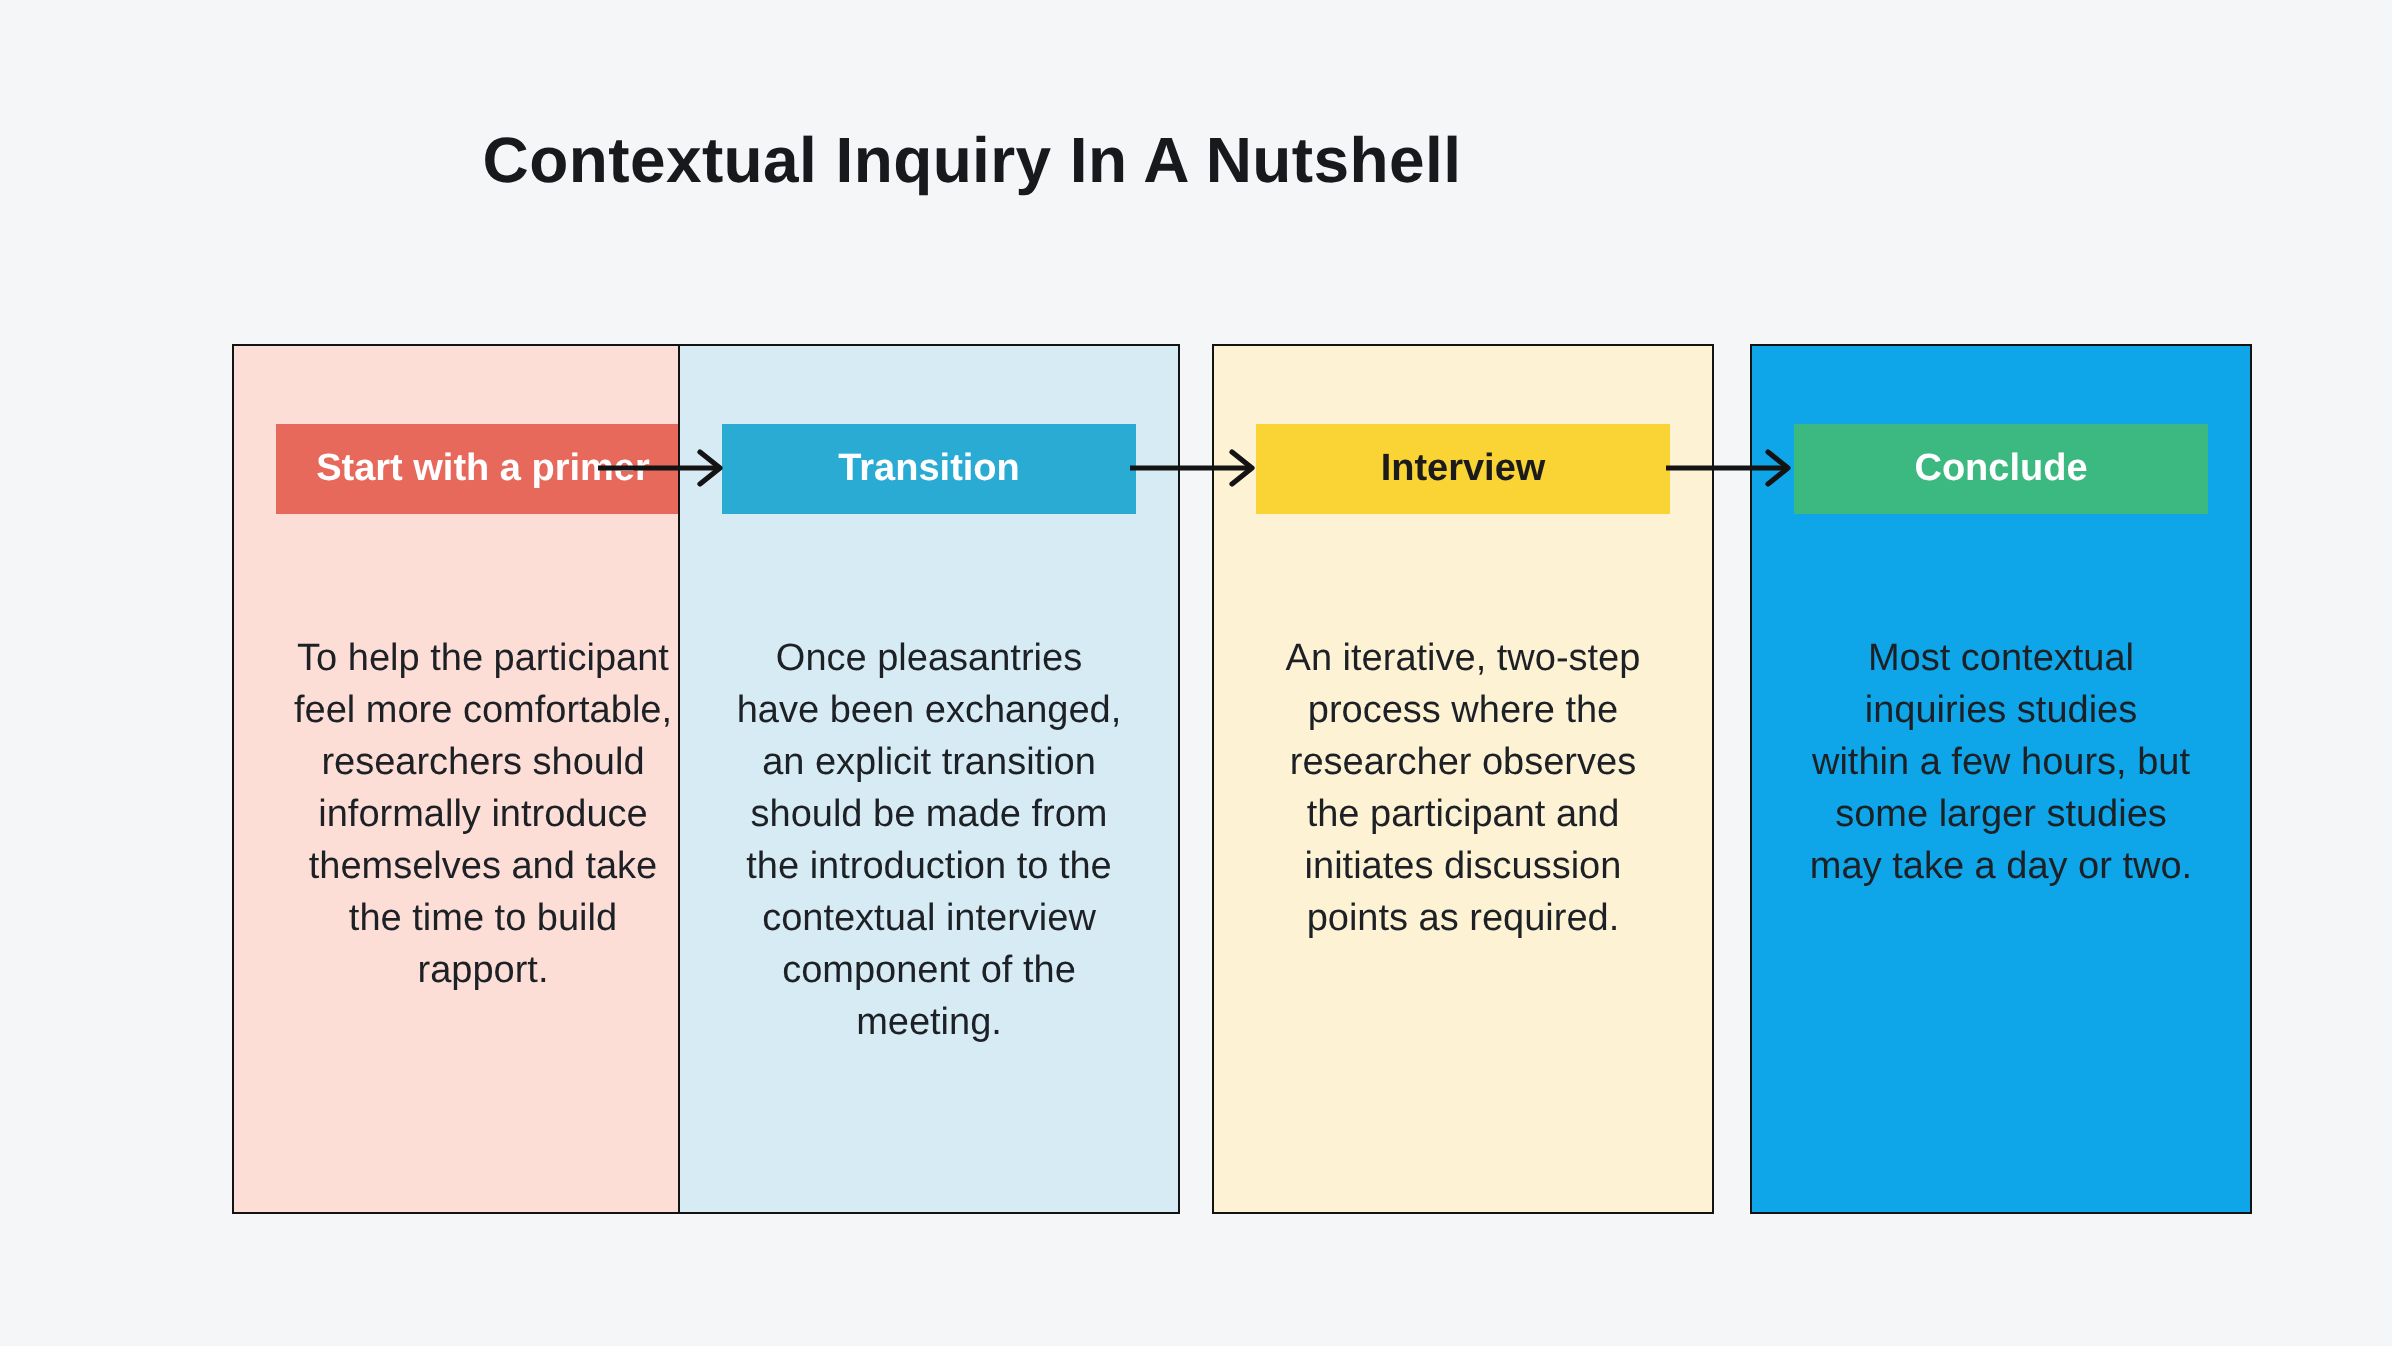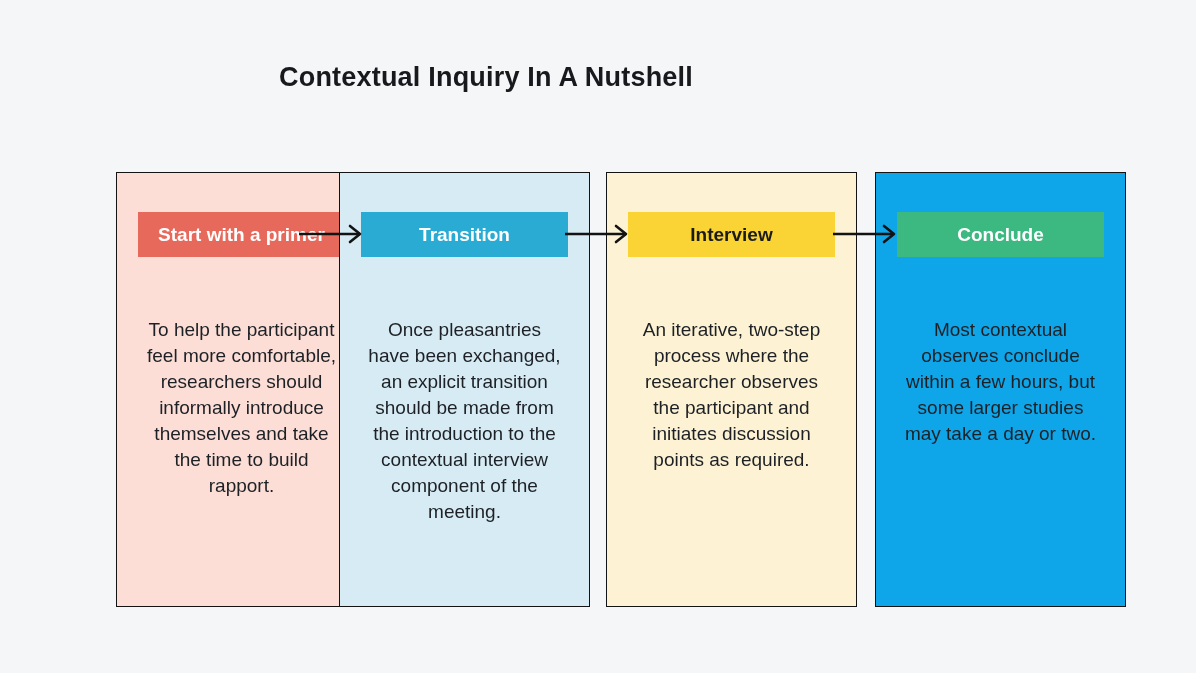--- a/index.html
+++ b/index.html
@@ -14,21 +14,21 @@
     height: 673px;
     background: #F5F6F8;
     overflow: hidden;
   }
   .title {
     position: absolute;
     top: 62px;
     left: 0;
     width: 972px;
     text-align: center;
-    font-size: 27px;
+    font-size: 32px;
     font-weight: 700;
     color: #17191D;
     letter-spacing: 0.2px;
   }
   .card {
     position: absolute;
     top: 172px;
     width: 251px;
     height: 435px;
     border: 1.5px solid #131313;
@@ -102,21 +102,21 @@
 should be made from
 the introduction to the
 contextual interview
 component of the
 meeting.</div>
   </div>
 
   <div class="card card-4" style="background-color: #0ea5e9;">
     <div class="badge" style="background-color: rgb(60, 185, 129); color: rgb(255, 255, 255);">Conclude</div>
     <div class="card-body">Most contextual
-observes conclude
+inquiries studies
 within a few hours, but
 some larger studies
 may take a day or two.</div>
   </div>
 
   <svg class="arrow arrow-1" viewBox="0 0 64 24" aria-hidden="true">
     <line x1="0" y1="12" x2="61" y2="12" stroke="#131313" stroke-width="2.6"></line>
     <polyline points="51,4 61,12 51,20" fill="none" stroke="#131313" stroke-width="2.6" stroke-linecap="round" stroke-linejoin="round"></polyline>
   </svg>
   <svg class="arrow arrow-2" viewBox="0 0 64 24" aria-hidden="true">

